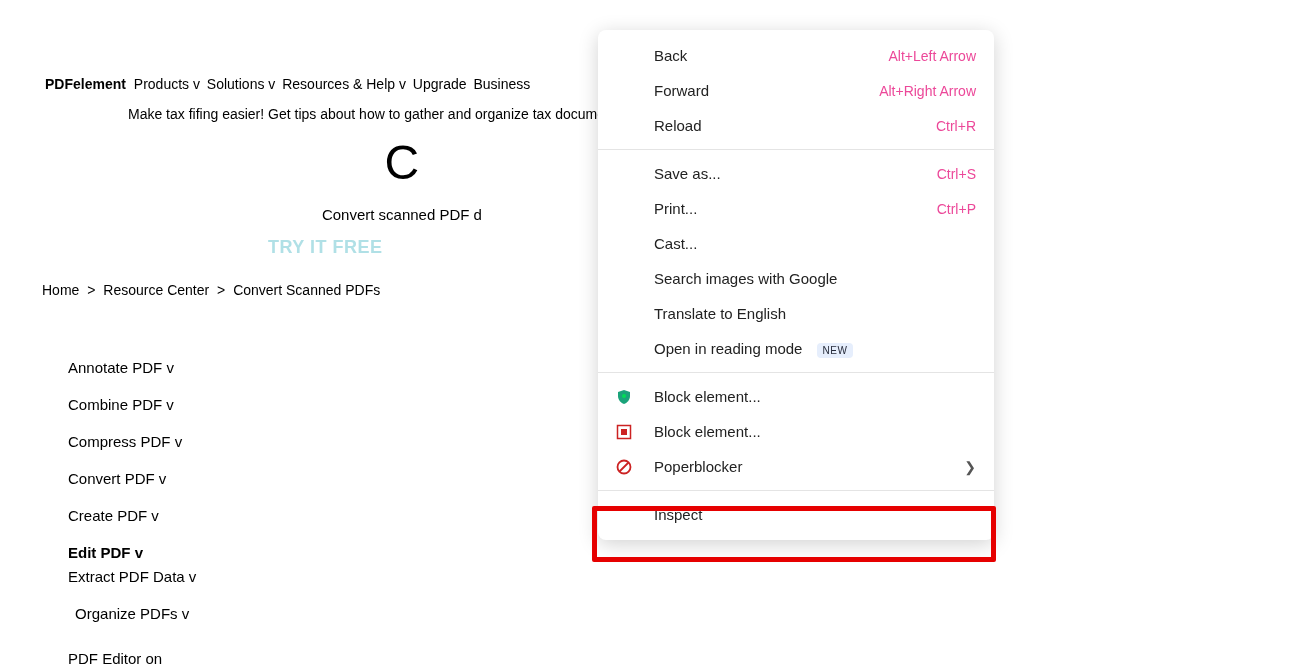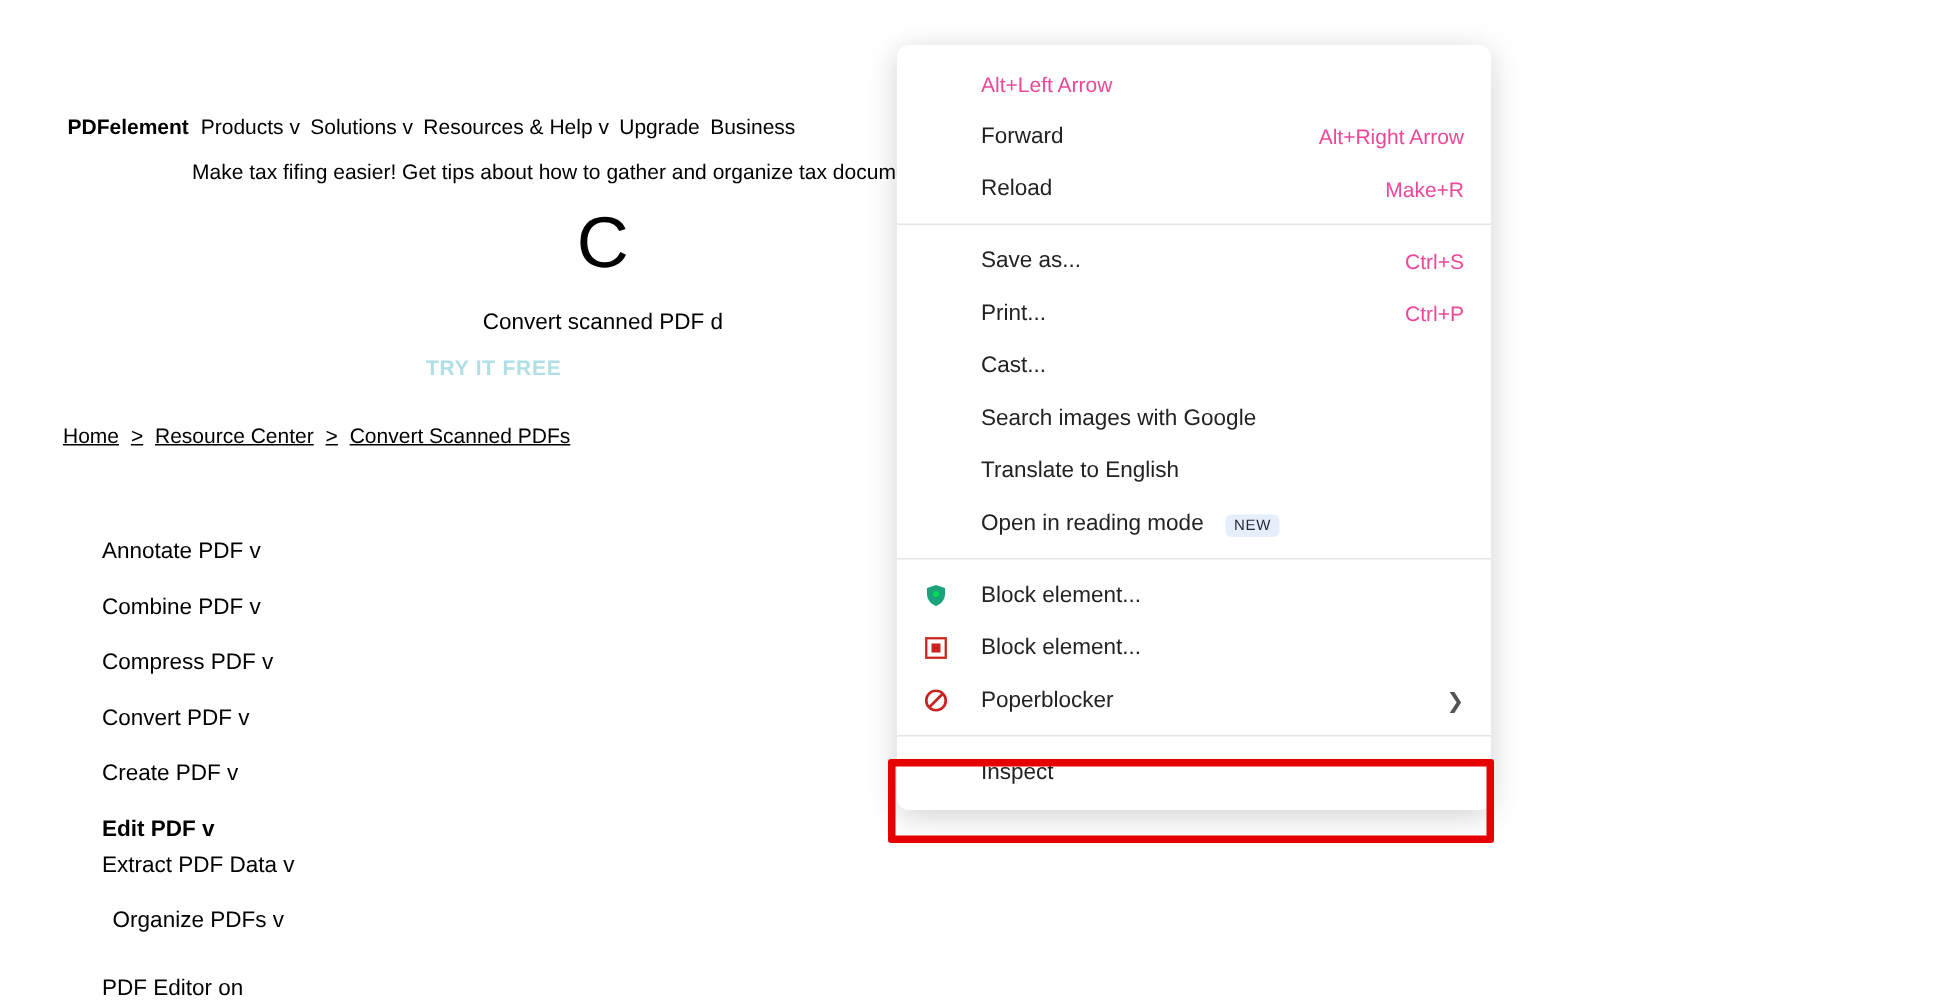--- a/index.html
+++ b/index.html
@@ -45,34 +45,34 @@
     top: 206px;
     left: 0;
     width: 1300px;
     text-align: center;
     font-size: 15px;
     color: #000;
   }
   .try-free {
     position: absolute;
     top: 237px;
-    left: 284px;
-    font-size: 14px;
+    left: 268px;
+    font-size: 18px;
     font-weight: bold;
     color: #b0e0e6;
     letter-spacing: 0.5px;
   }
   .breadcrumb {
     position: absolute;
     top: 282px;
     left: 40px;
     font-size: 14px;
     color: #000;
   }
-  .breadcrumb span { margin: 0 2px; text-decoration: underline; }
+  .breadcrumb span { margin: 0 2px; }
   .sidebar-list {
     position: absolute;
     top: 360px;
     left: 68px;
     font-size: 15px;
     color: #000;
     line-height: 1;
   }
   .sidebar-list .li { margin-bottom: 22px; }
   .sidebar-list .li.tight { margin-bottom: 9px; font-weight: bold; }
@@ -181,31 +181,32 @@
   <div class="li">Create PDF v</div>
   <div class="li tight">Edit PDF v</div>
   <div class="li">Extract PDF Data v</div>
   <div class="li" style="margin-bottom:30px;text-align:center;">Organize PDFs v</div>
   <div class="li">PDF Editor on</div>
 </div>
 
 <div class="context-menu">
   <div class="row">
     <span class="icon-slot"></span>
+    <span class="label">Back</span>
     <span class="accel">Alt+Left Arrow</span>
   </div>
   <div class="row">
     <span class="icon-slot"></span>
     <span class="label">Forward</span>
     <span class="accel">Alt+Right Arrow</span>
   </div>
   <div class="row">
     <span class="icon-slot"></span>
     <span class="label">Reload</span>
-    <span class="accel">Make+R</span>
+    <span class="accel">Ctrl+R</span>
   </div>
 
   <div class="sep"></div>
 
   <div class="row">
     <span class="icon-slot"></span>
     <span class="label">Save as...</span>
     <span class="accel">Ctrl+S</span>
   </div>
   <div class="row">

